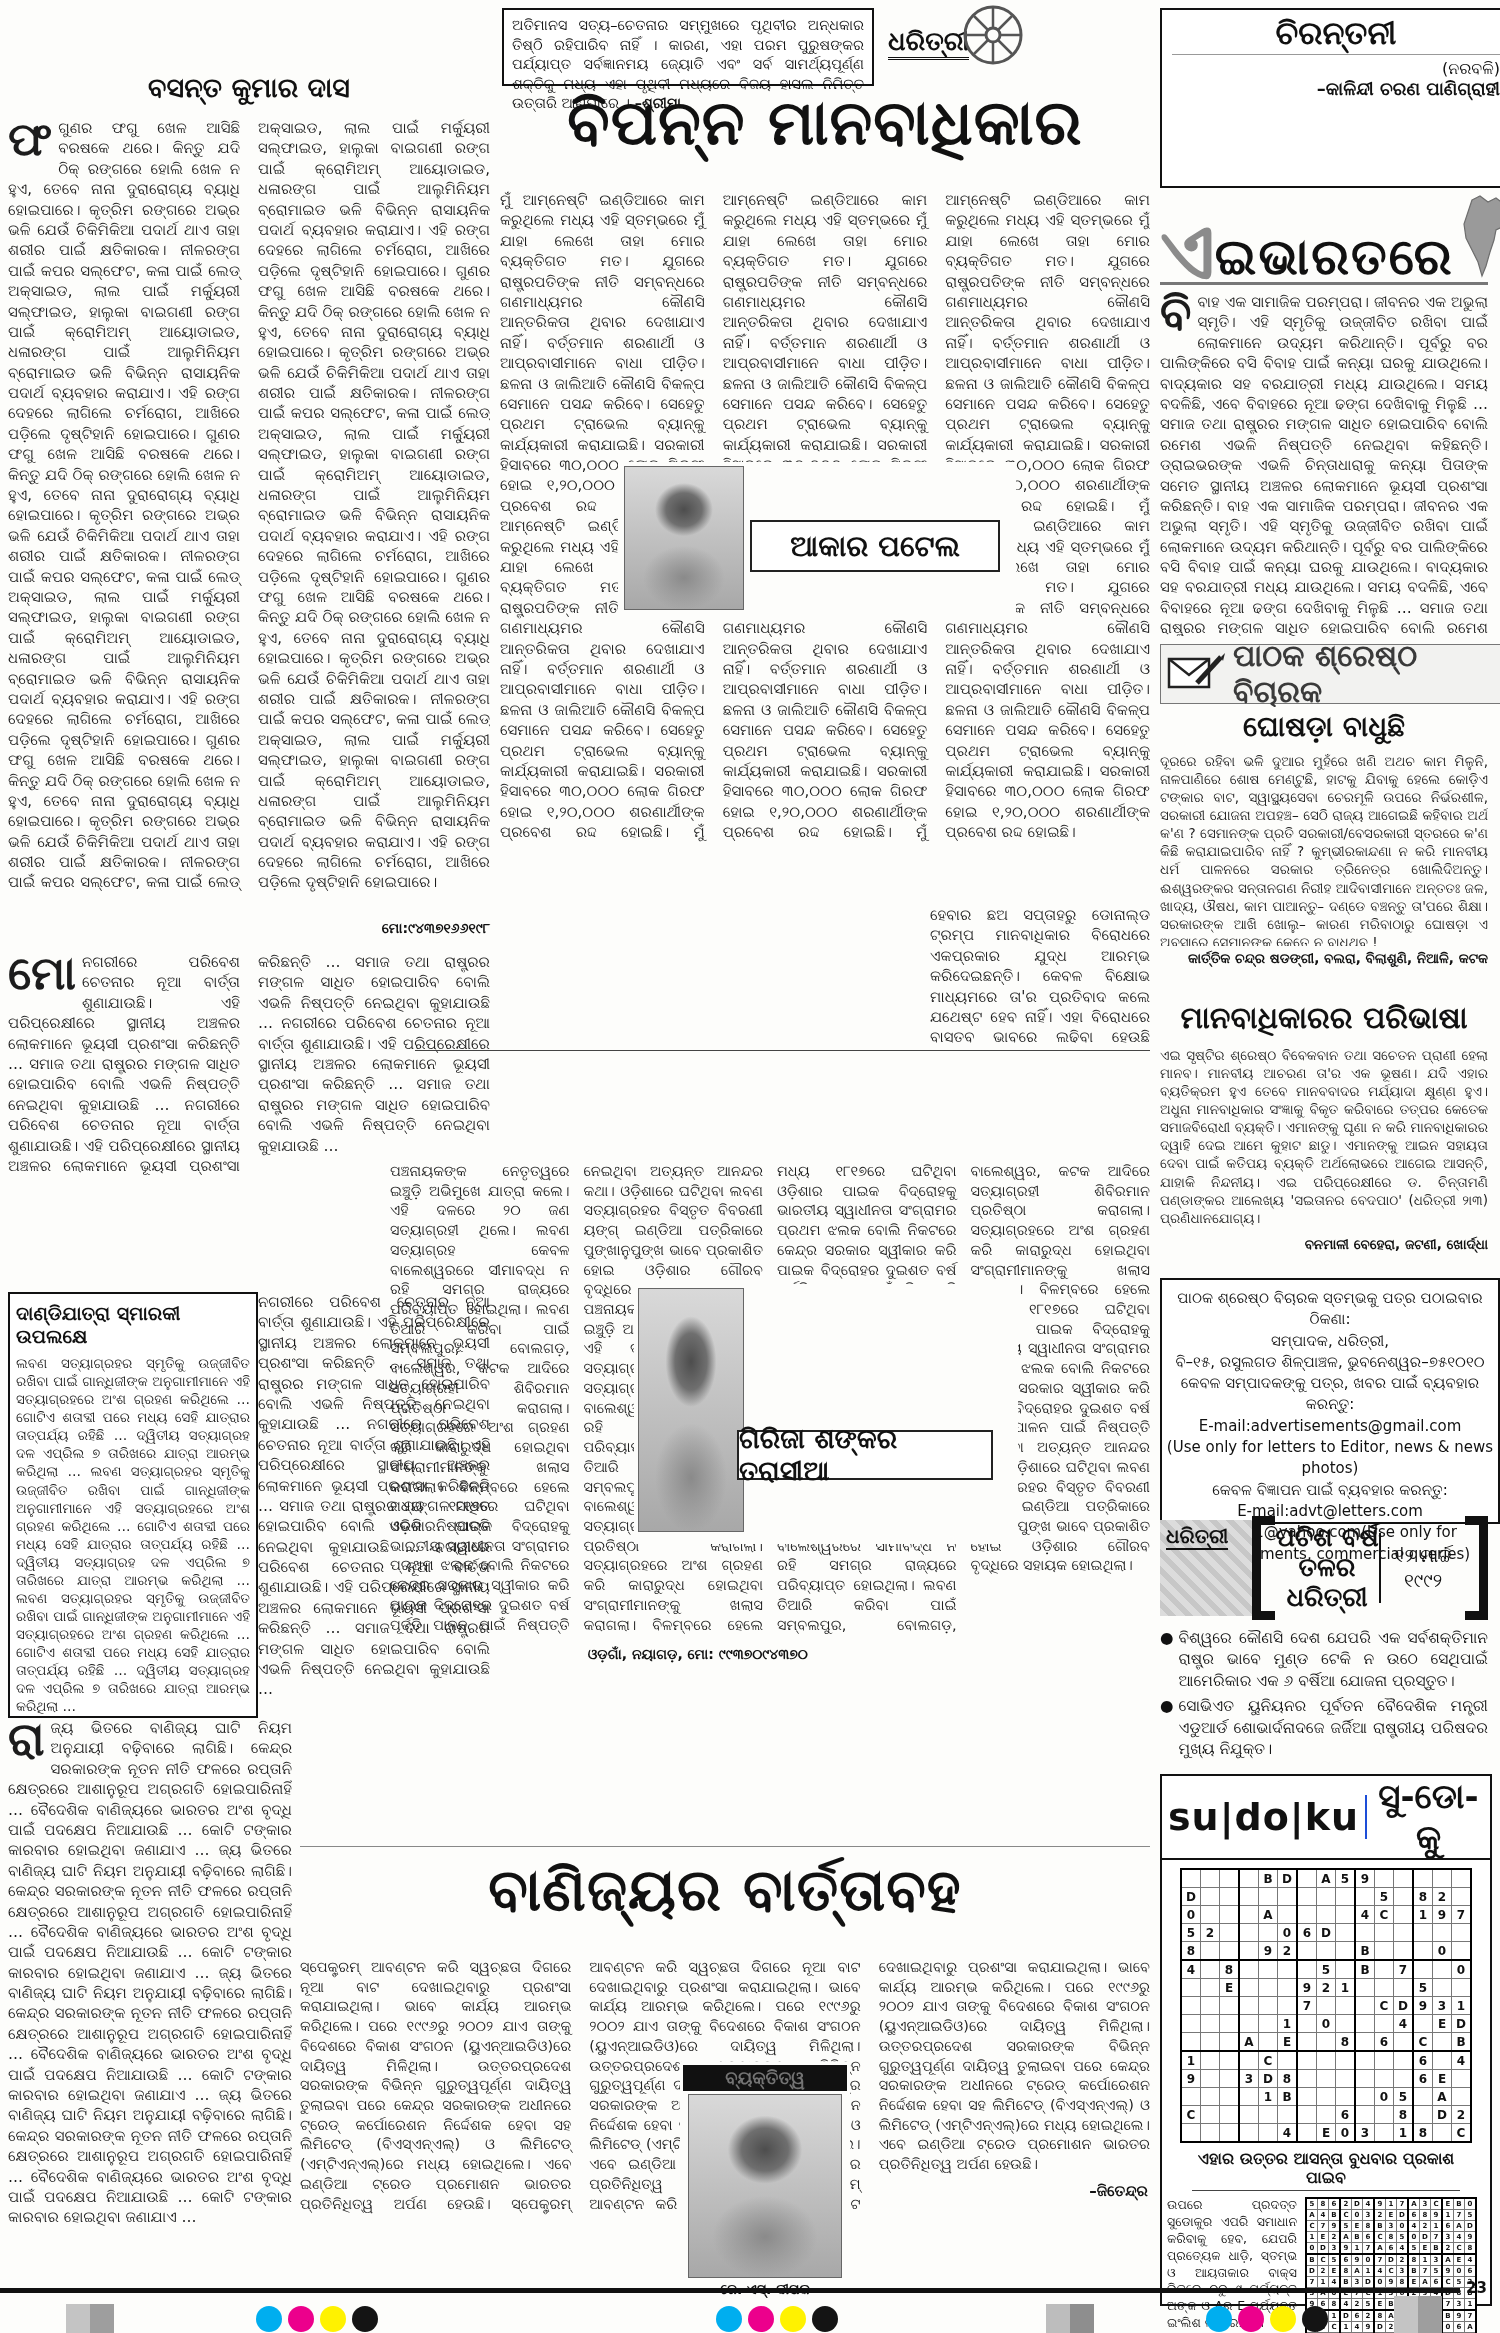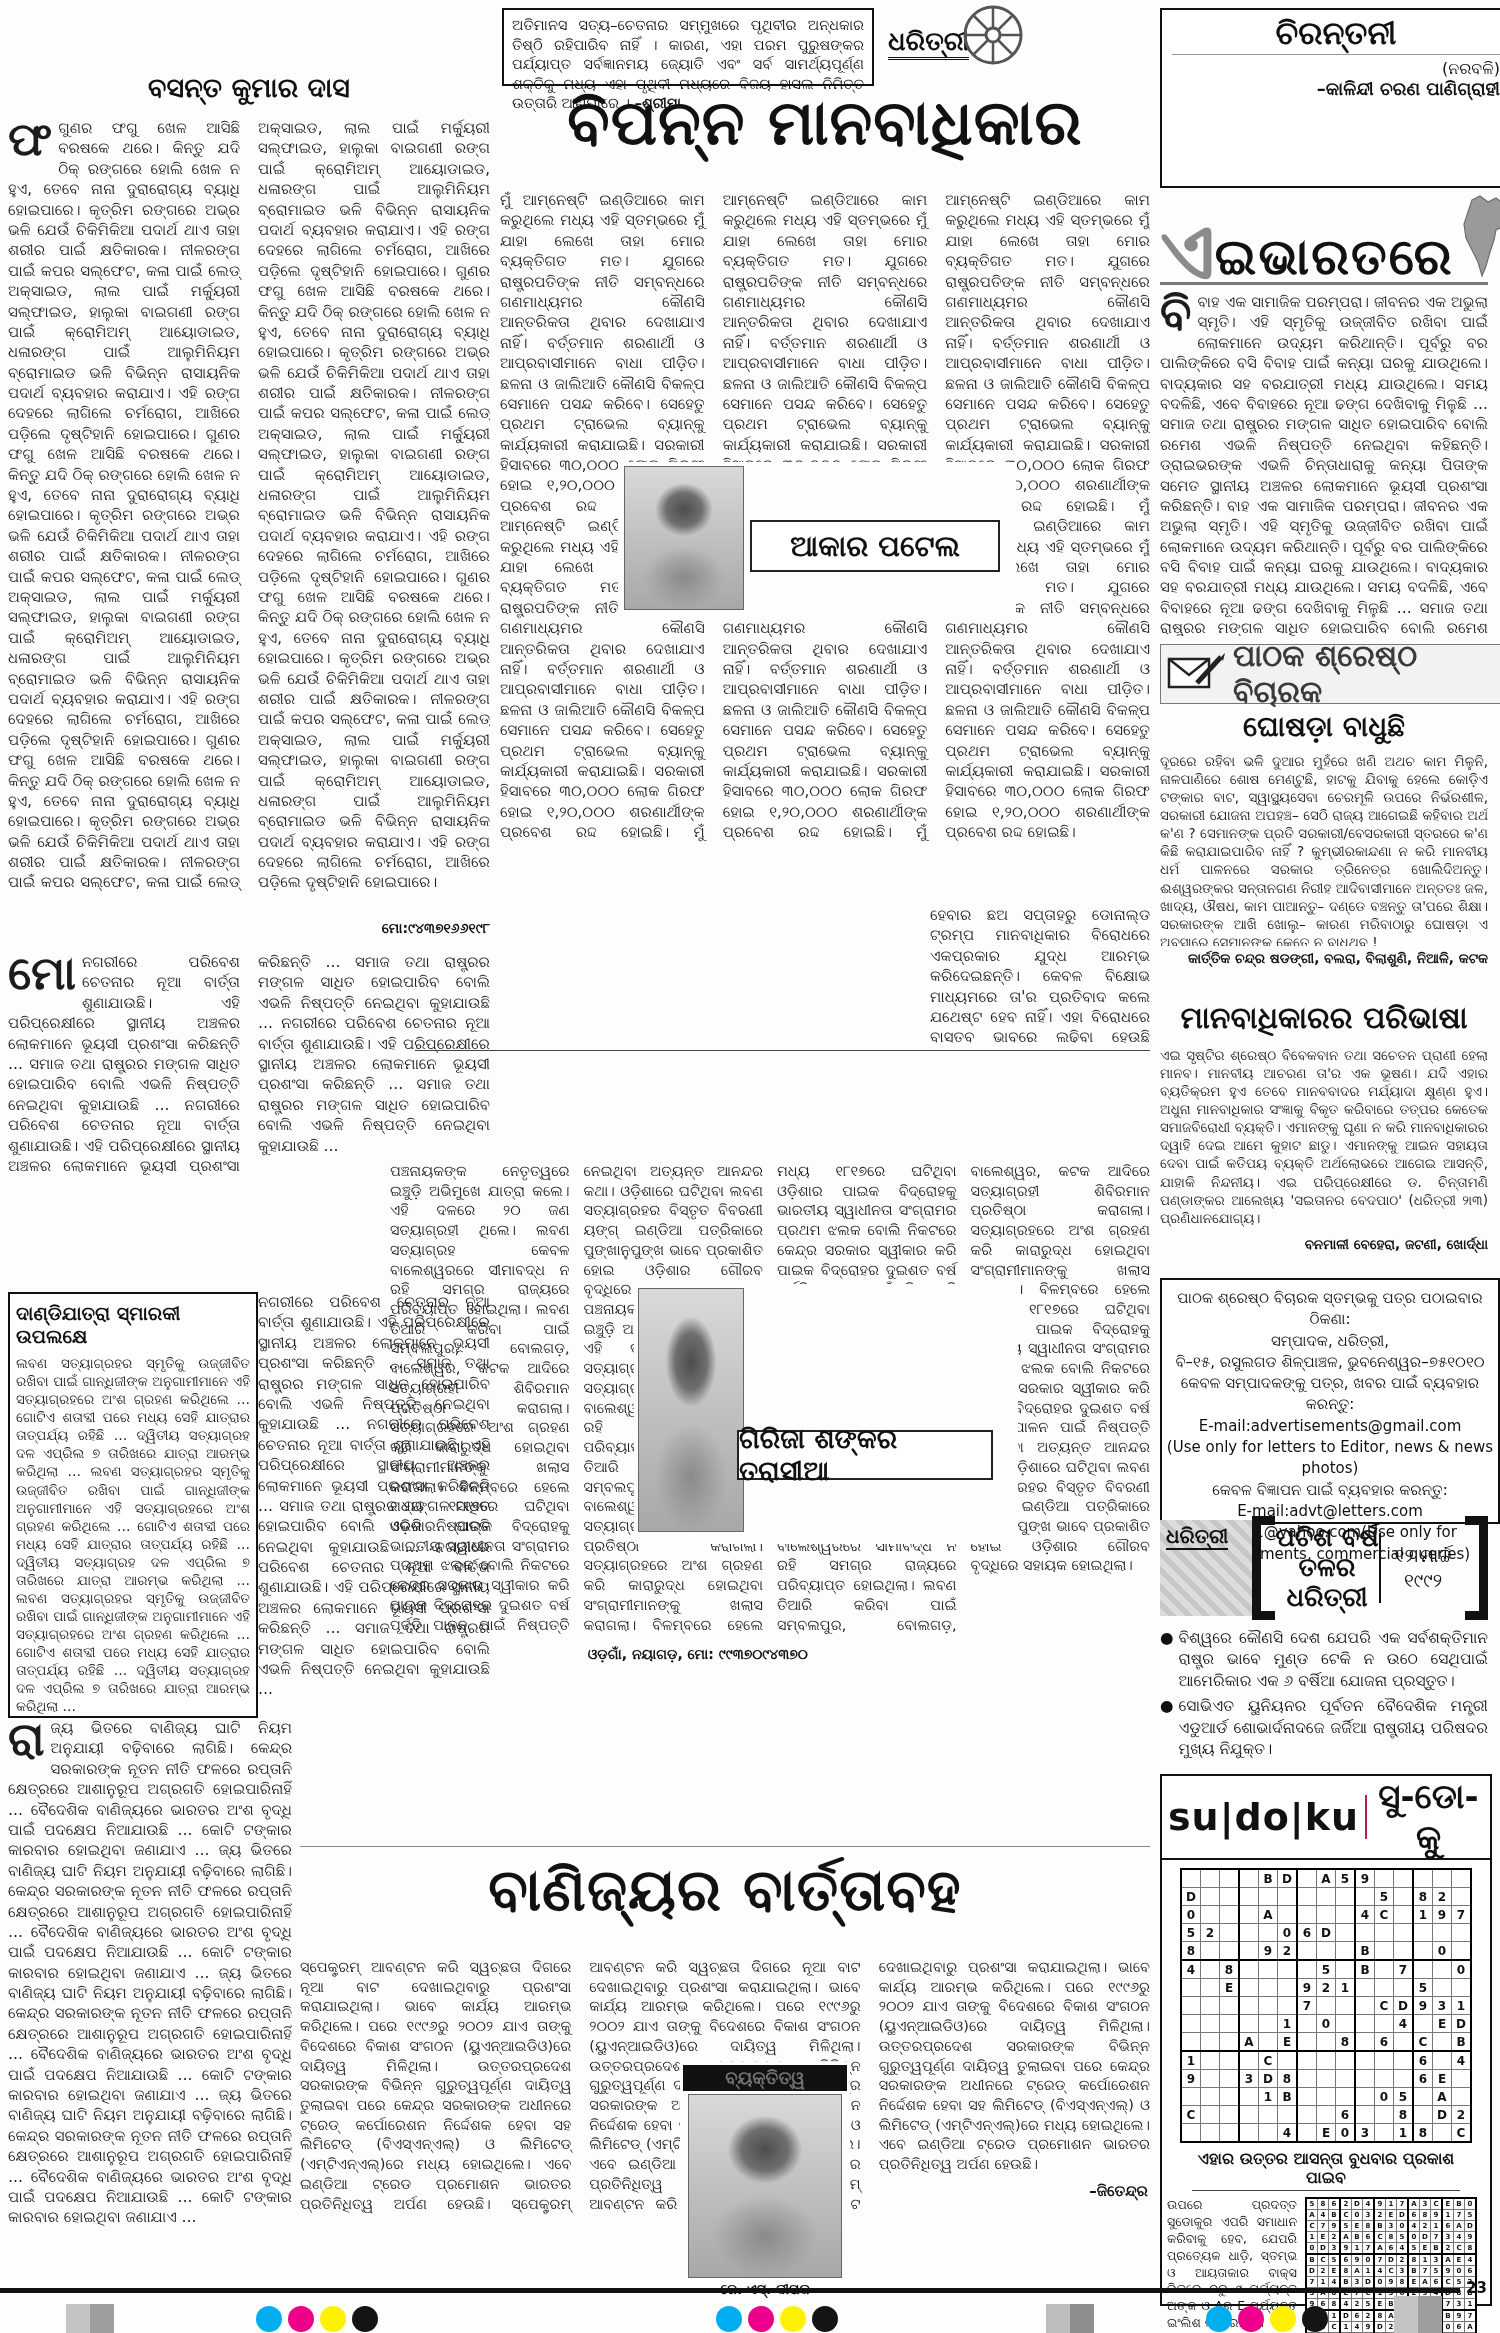--- a/index.html
+++ b/index.html
@@ -187,21 +187,21 @@
         <span>ବିଶ୍ୱରେ କୌଣସି ଦେଶ ଯେପରି ଏକ ସର୍ବଶକ୍ତିମାନ ରାଷ୍ଟ୍ର ଭାବେ ମୁଣ୍ଡ ଟେକି ନ ଉଠେ ସେଥିପାଇଁ ଆମେରିକାର ଏକ ୬ ବର୍ଷିଆ ଯୋଜନା ପ୍ରସ୍ତୁତ।</span>
       </div>
     <div style="display:flex;">
         <span style="margin-right:5px;">●</span>
         <span>ସୋଭିଏତ ୟୁନିୟନର ପୂର୍ବତନ ବୈଦେଶିକ ମନ୍ତ୍ରୀ ଏଡୁଆର୍ଡ ଶୋଭାର୍ଦନାଦଜେ ଜର୍ଜିଆ ରାଷ୍ଟ୍ରୀୟ ପରିଷଦର ମୁଖ୍ୟ ନିଯୁକ୍ତ।</span>
       </div>
   </div>
 
   <div class="abs box" style="left:1160px;top:1774px;width:328px;height:528px;padding:0;">
     <div style="display:flex;border-bottom:2px solid #111;align-items:center;">
-      <div class="bold" style="flex:1;font-size:38px;border-right:2px solid #be185d;padding:0 6px;letter-spacing:1px;">su|do|ku</div>
+      <div class="bold" style="flex:1;font-size:38px;border-right:2px solid #1d4ed8;padding:0 6px;letter-spacing:1px;">su|do|ku</div>
       <div class="bold" style="flex:1;font-size:34px;text-align:center;">ସୁ-ଡୋ-କୁ</div>
     </div>
     <div style="margin-top:8px;">
         <table class="sgrid puzzle">
           <tbody>
             <tr>
               <td></td>
               <td></td>
               <td class="bv"></td>
               <td></td>

